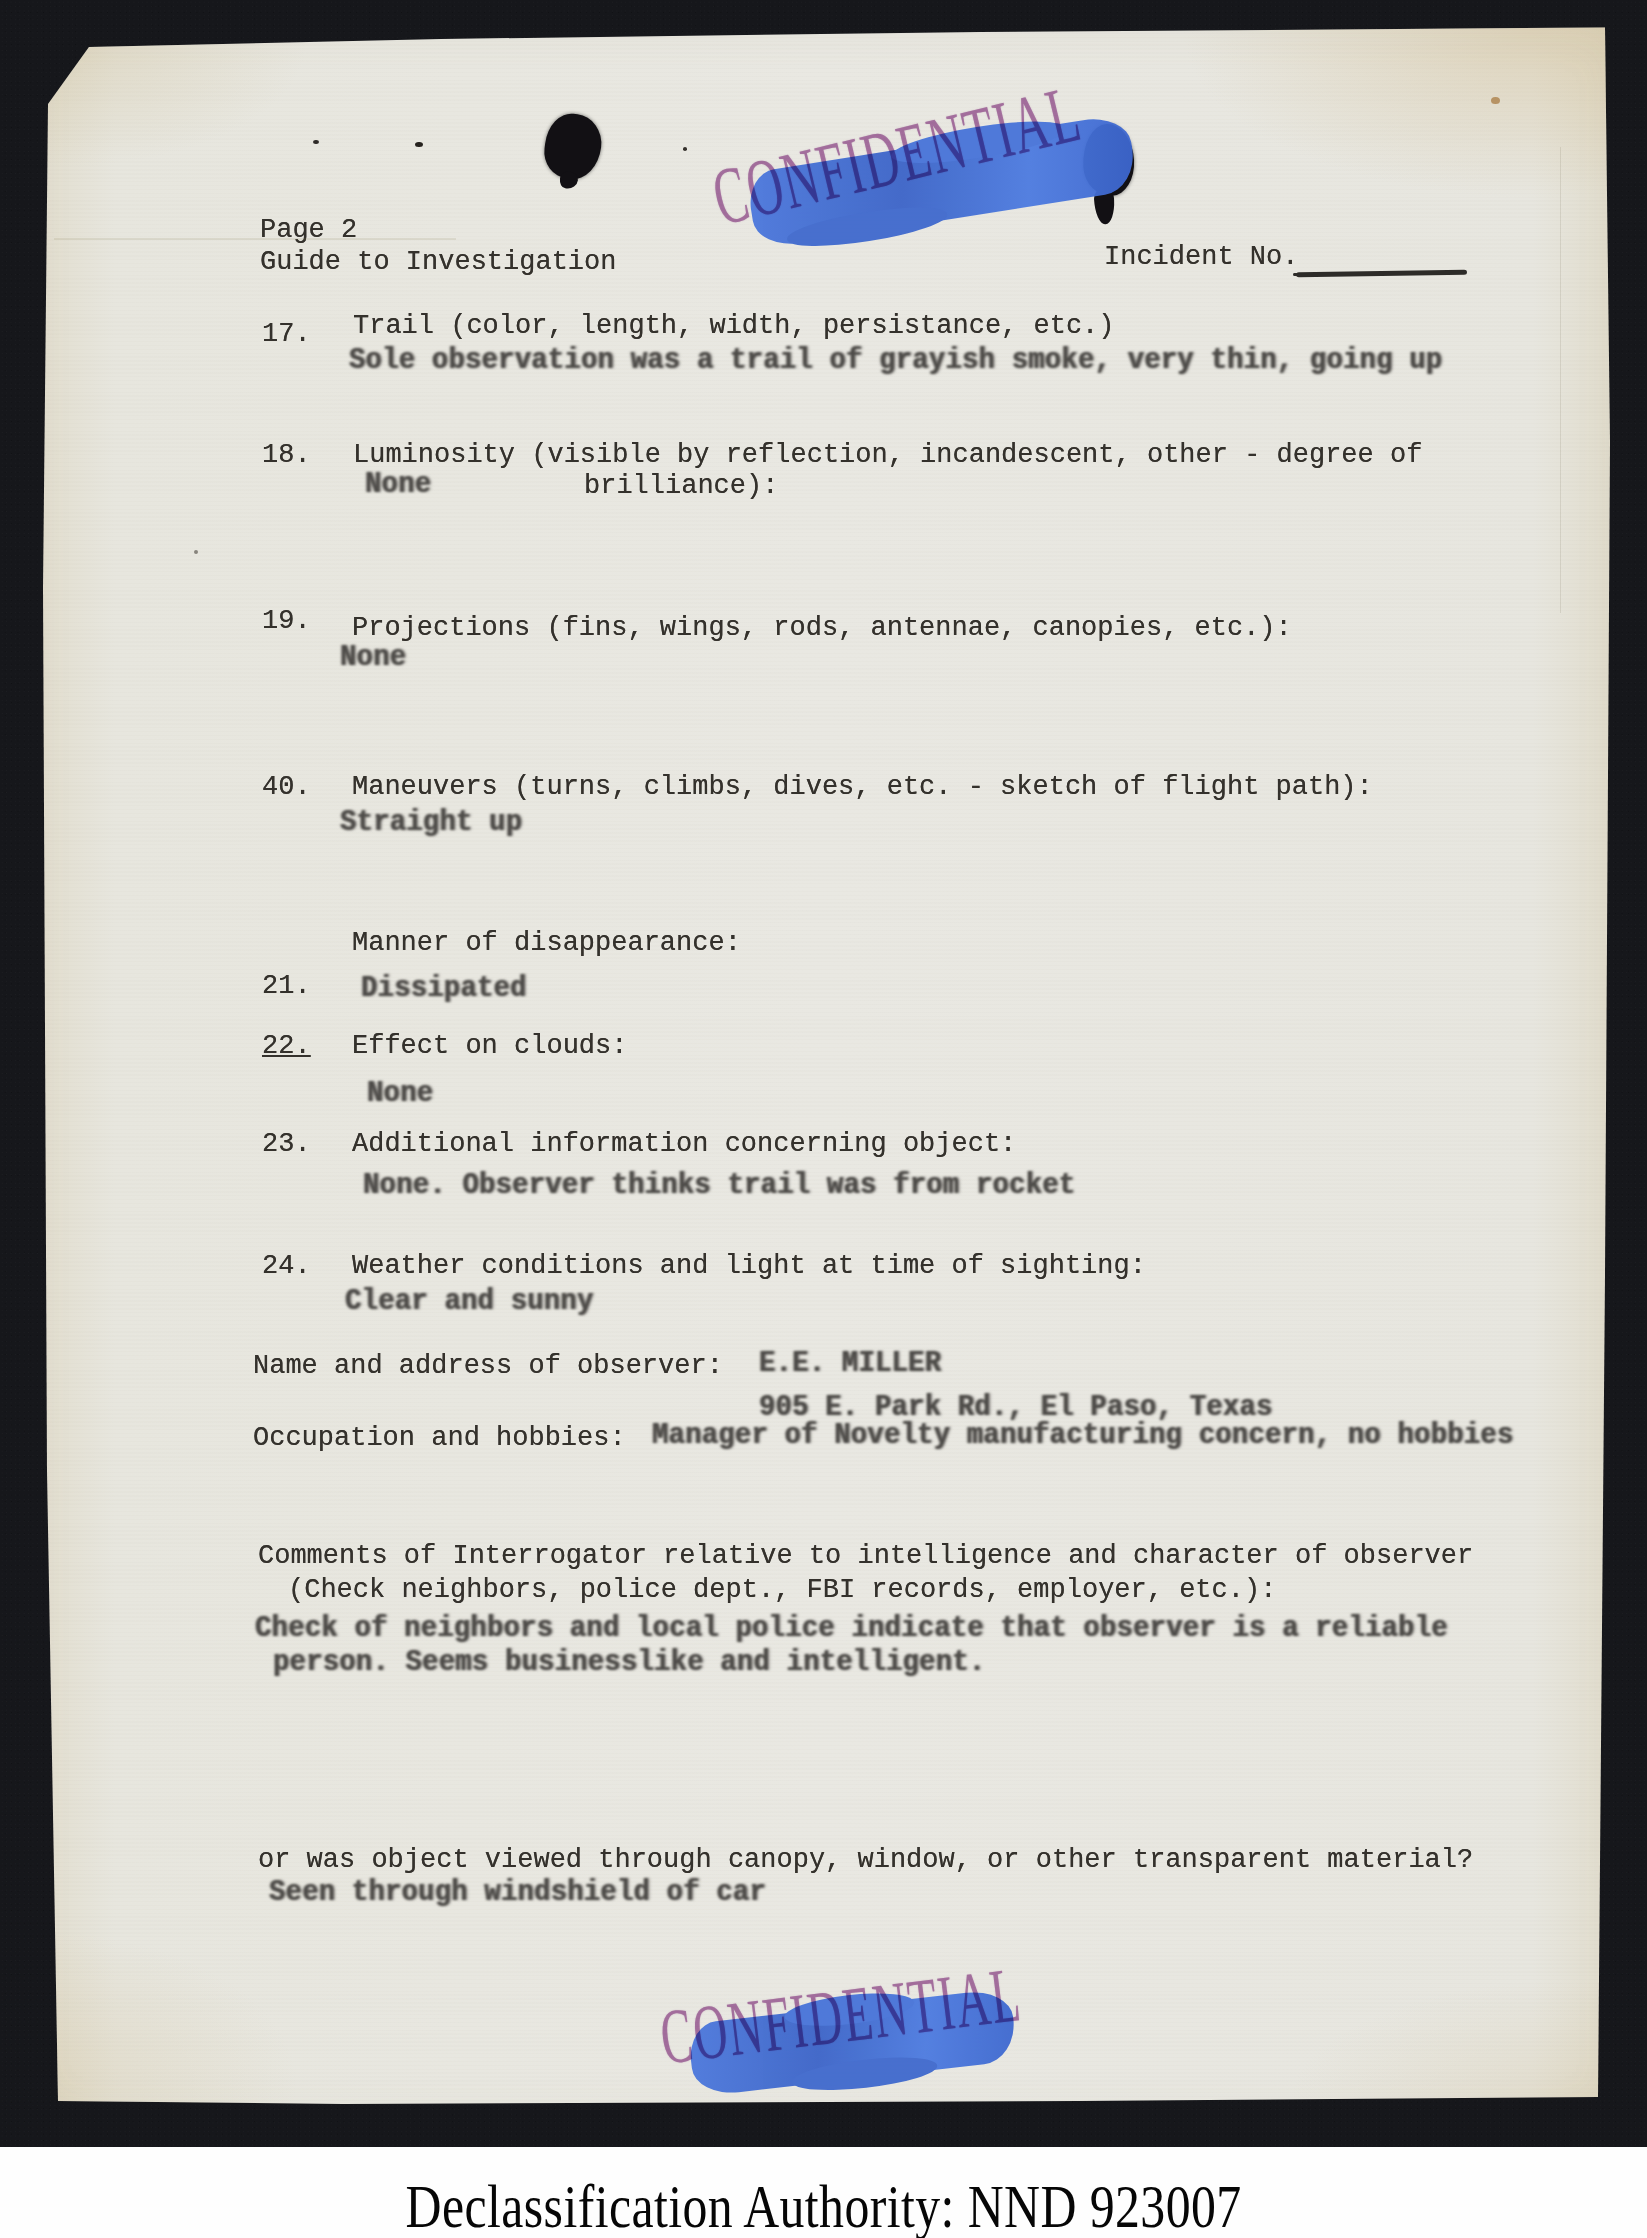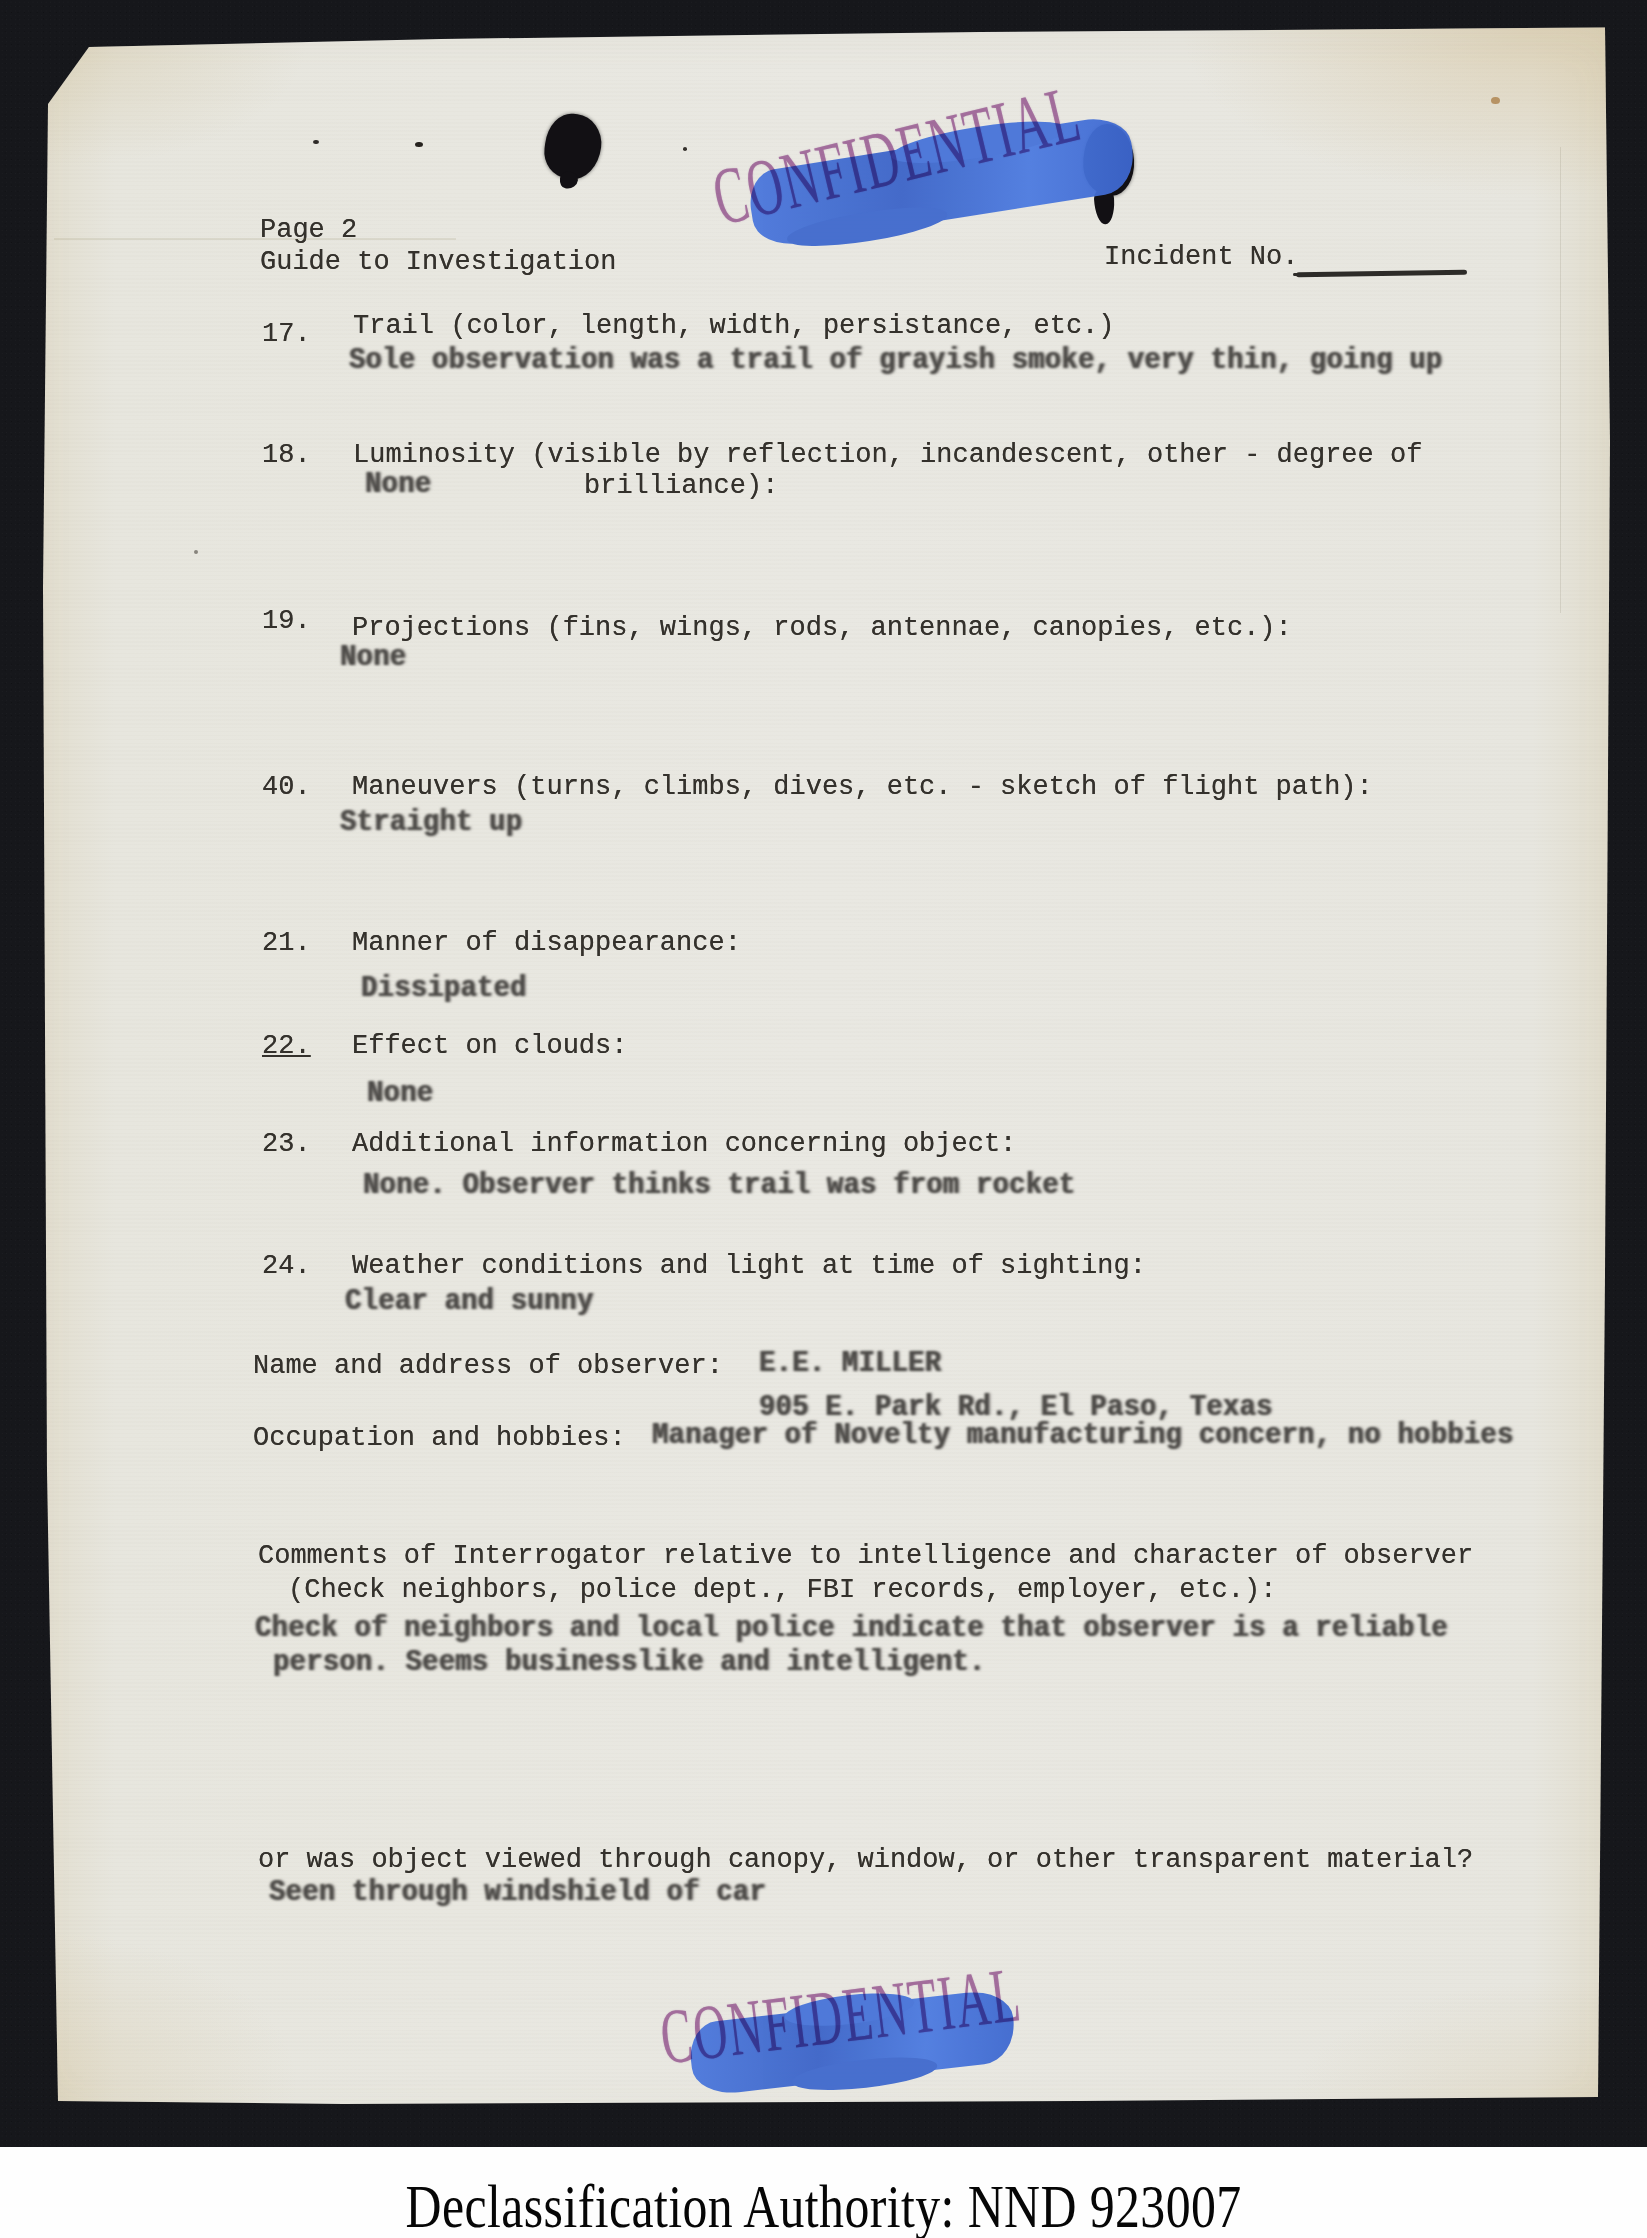--- a/index.html
+++ b/index.html
@@ -123,21 +123,21 @@
   <div class="t ans" style="left:365px;top:469px;">None</div>
 
   <div class="t" style="left:262px;top:607px;">19.</div>
   <div class="t" style="left:352px;top:607px;margin-top:7px;">Projections (fins, wings, rods, antennae, canopies, etc.):</div>
   <div class="t ans" style="left:340px;top:642px;">None</div>
 
   <div class="t" style="left:262px;top:773px;">40.</div>
   <div class="t" style="left:352px;top:773px;">Maneuvers (turns, climbs, dives, etc. - sketch of flight path):</div>
   <div class="t ans" style="left:340px;top:807px;">Straight up</div>
 
-  <div class="t" style="left:262px;top:929px;">21.</div>
+  <div class="t" style="left:262px;top:972px;">21.</div>
   <div class="t" style="left:352px;top:929px;">Manner of disappearance:</div>
   <div class="t ans" style="left:361px;top:973px;">Dissipated</div>
 
   <div class="t" style="left:262px;top:1032px;text-decoration:underline;">22.</div>
   <div class="t" style="left:352px;top:1032px;">Effect on clouds:</div>
   <div class="t ans" style="left:367px;top:1078px;">None</div>
 
   <div class="t" style="left:262px;top:1130px;">23.</div>
   <div class="t" style="left:352px;top:1130px;">Additional information concerning object:</div>
   <div class="t ans" style="left:363px;top:1170px;">None. Observer thinks trail was from rocket</div>

